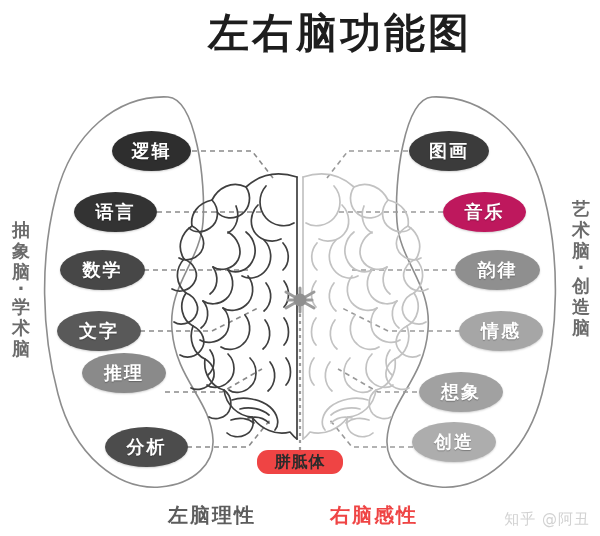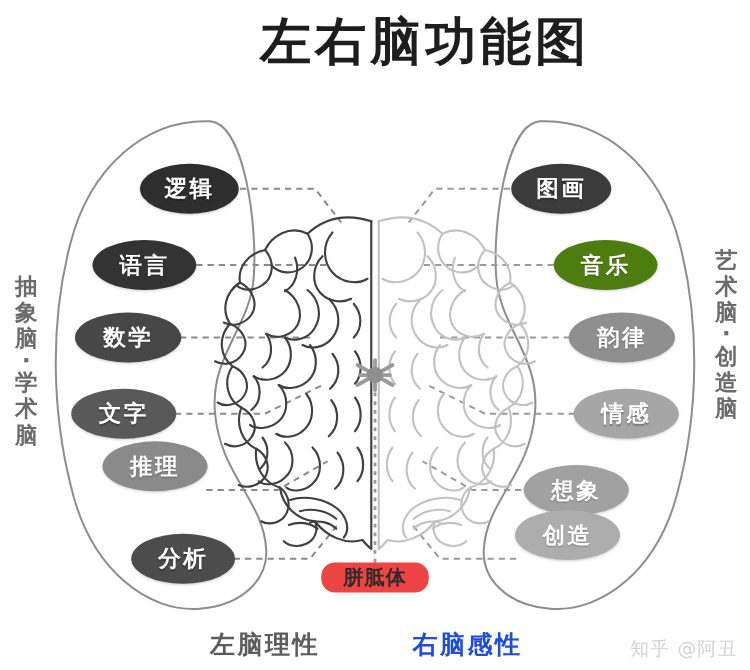--- a/index.html
+++ b/index.html
@@ -275,37 +275,37 @@
   <div class="bubble" style="left: 82px; top: 353px; width: 84px; height: 40px; background: rgb(138, 138, 138);">
     <span>推理</span>
   </div>
   <div class="bubble" style="left: 105px; top: 427px; width: 83px; height: 40px; background: rgb(76, 76, 76);">
     <span>分析</span>
   </div>
 
   <div class="bubble" style="left: 409px; top: 131px; width: 80px; height: 40px; background: rgb(59, 59, 59);">
     <span>图画</span>
   </div>
-  <div class="bubble" style="left: 443px; top: 192px; width: 83px; height: 40px; background: #4d7c0f;">
+  <div class="bubble" style="left: 443px; top: 192px; width: 83px; height: 40px; background: #be185d;">
     <span>音乐</span>
   </div>
   <div class="bubble" style="left: 455px; top: 250px; width: 85px; height: 40px; background: rgb(143, 143, 143);">
     <span>韵律</span>
   </div>
   <div class="bubble" style="left: 459px; top: 311px; width: 84px; height: 40px; background: rgb(166, 166, 166);">
     <span>情感</span>
   </div>
   <div class="bubble" style="left: 419px; top: 372px; width: 84px; height: 40px; background: rgb(161, 161, 161);">
     <span>想象</span>
   </div>
-  <div class="bubble" style="left: 412px; top: 408px; width: 84px; height: 40px; background: rgb(173, 173, 173); font-family: Liberation Mono, monospace;">
+  <div class="bubble" style="left: 412px; top: 422px; width: 84px; height: 40px; background: rgb(173, 173, 173); font-family: Liberation Mono, monospace;">
     <span>创造</span>
   </div>
 
   <div id="callosum" style="left:257px; top:450px; width:86px; height:24px;">
     <span>胼胝体</span>
   </div>
 
   <div class="bottom-caption" id="bottom-left" style="color: rgb(92, 92, 92);">左脑理性</div>
-  <div class="bottom-caption" id="bottom-right" style="color: #1d4ed8;">右脑感性</div>
+  <div class="bottom-caption" id="bottom-right" style="color: #ef4444;">右脑感性</div>
 
   <div id="watermark" style="color: rgb(210, 210, 210);">知乎 @阿丑</div>
 </div>
 
 </body></html>

